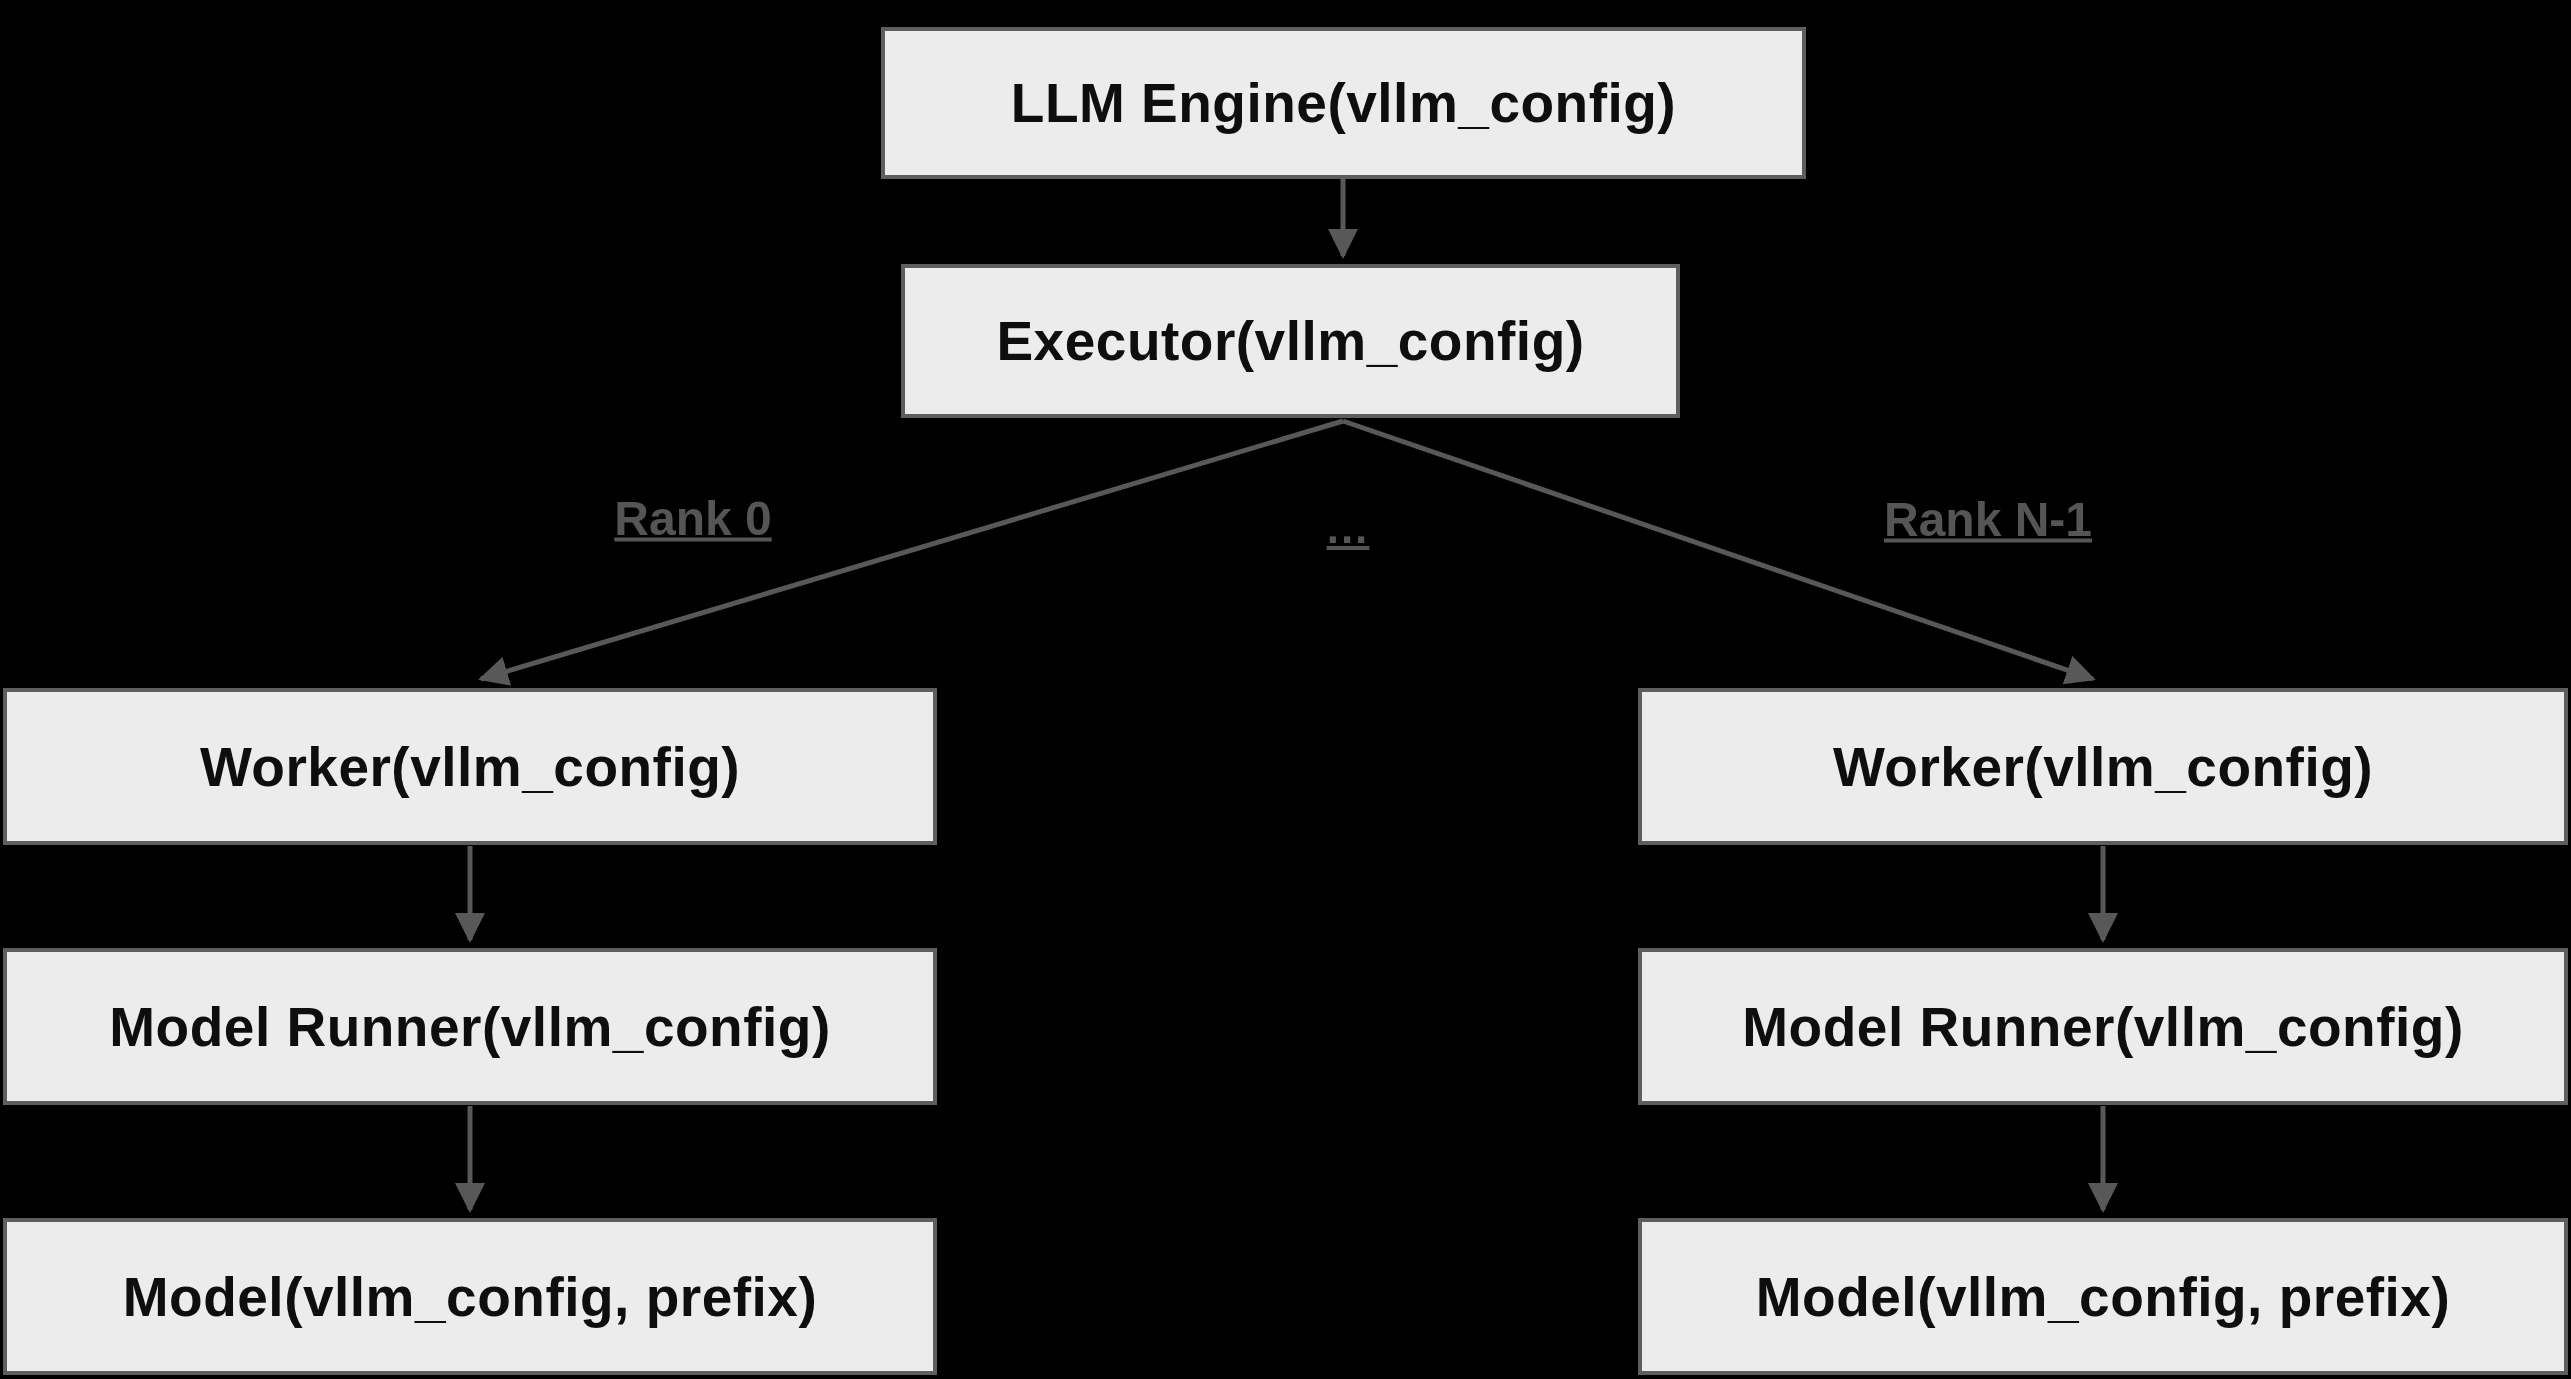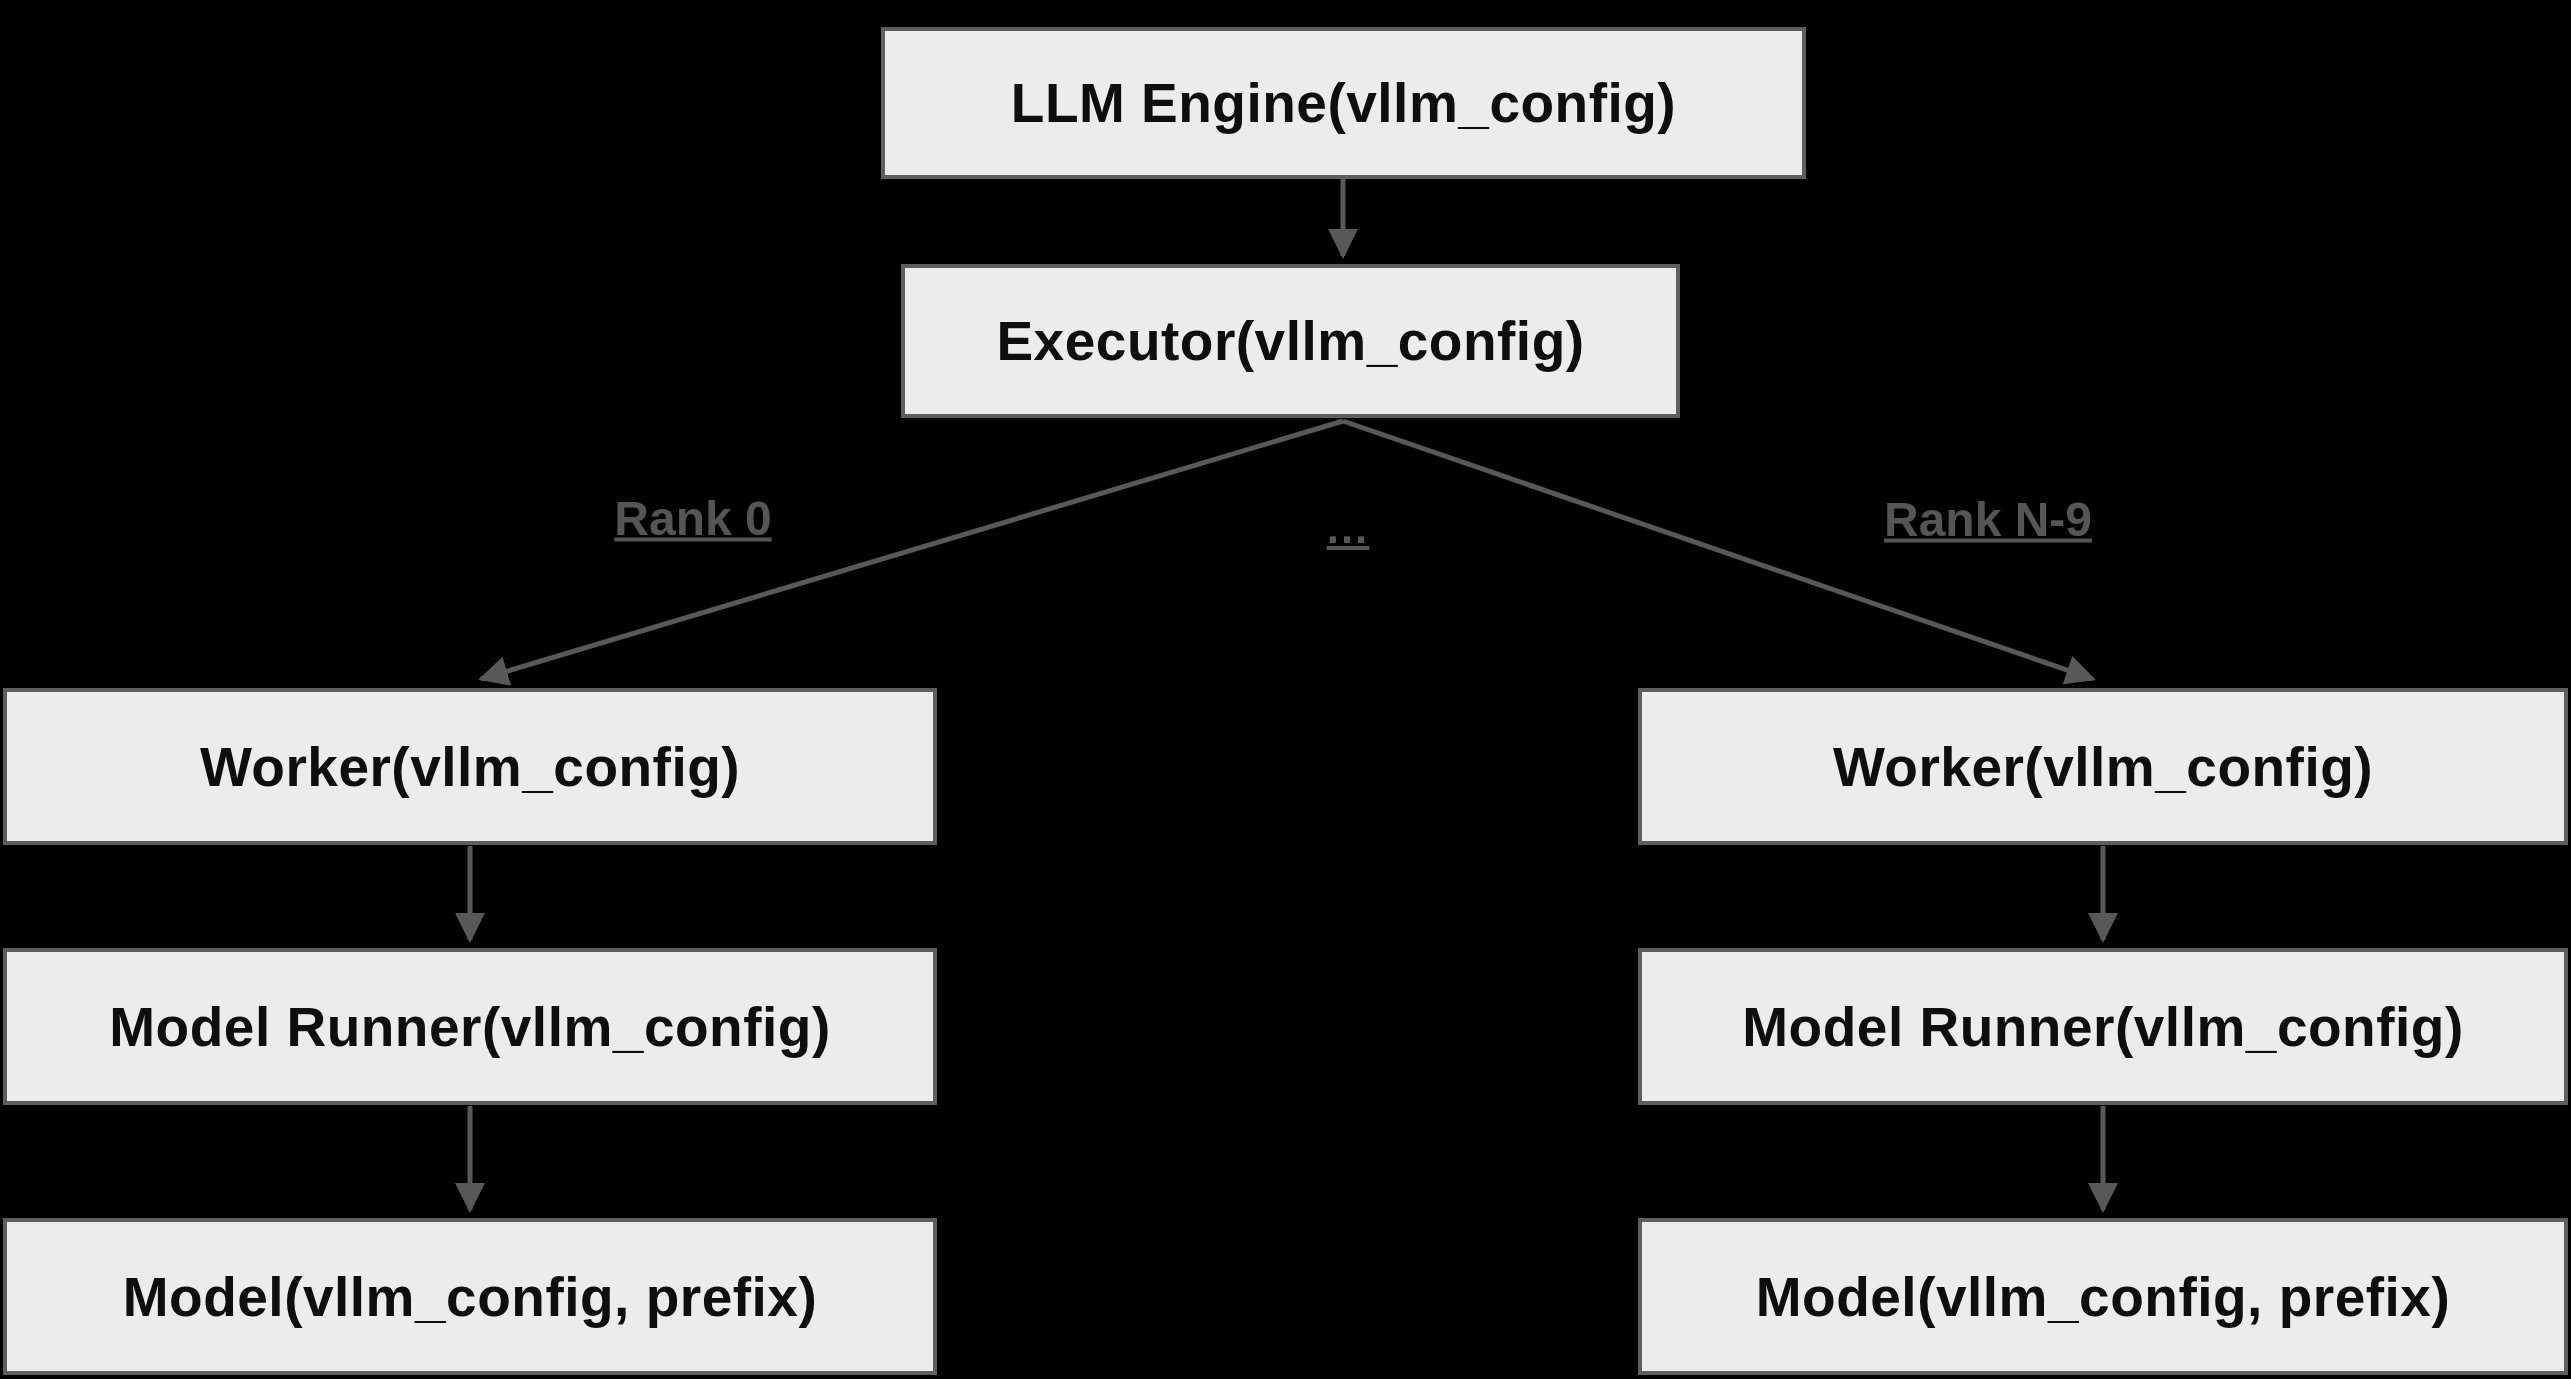--- a/index.html
+++ b/index.html
@@ -96,21 +96,21 @@
   </div>
 
   <div class="node" style="left:901px; top:264px; width:779px; height:154px;">
     <span class="node-label">Executor(vllm_config)</span>
   </div>
 
   <div class="edge-label" style="left:693px; top:518px;">Rank 0</div>
 
   <div class="edge-label small" style="left:1348px; top:528px;">...</div>
 
-  <div class="edge-label" style="left:1988px; top:519px;">Rank N-9</div>
+  <div class="edge-label" style="left:1988px; top:519px;">Rank N-1</div>
 
   <div class="node" style="left:3px; top:688px; width:934px; height:157px;">
     <span class="node-label">Worker(vllm_config)</span>
   </div>
 
   <div class="node" style="left:3px; top:948px; width:934px; height:157px;">
     <span class="node-label">Model Runner(vllm_config)</span>
   </div>
 
   <div class="node" style="left:3px; top:1218px; width:934px; height:157px;">

